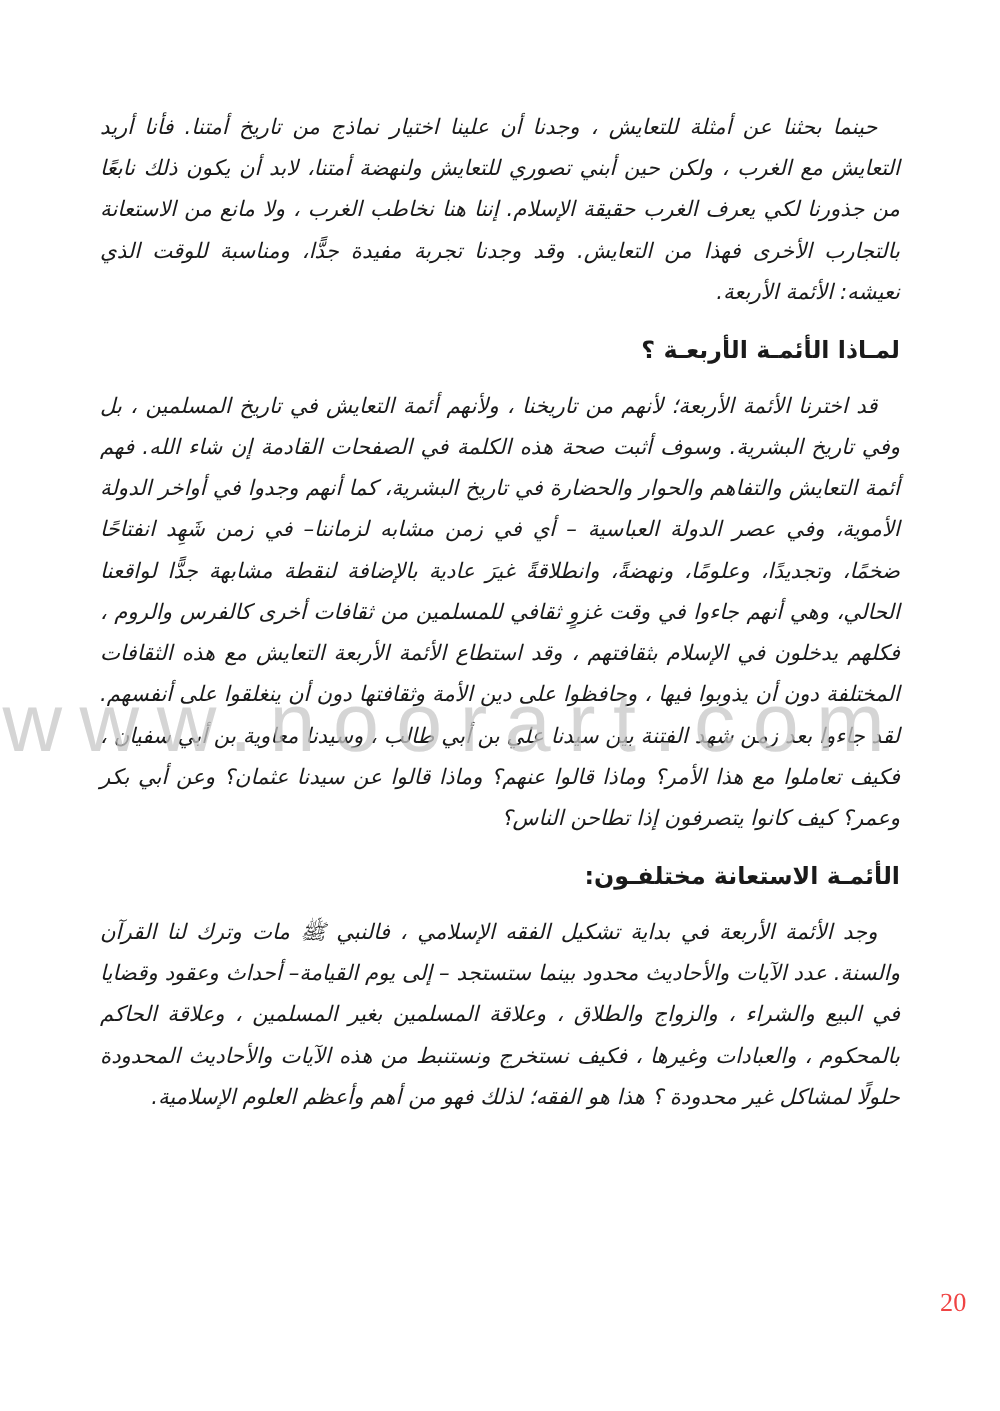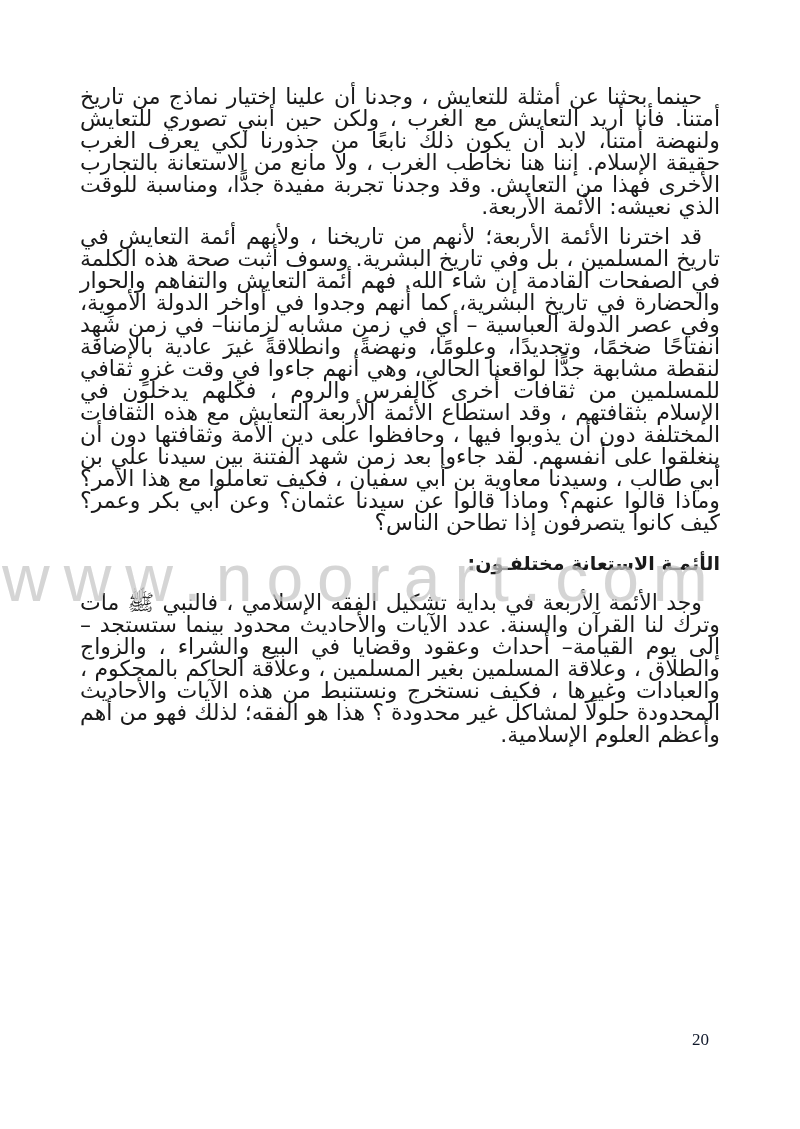--- a/index.html
+++ b/index.html
@@ -17,25 +17,26 @@
     }
     .page {
       position: absolute;
       left: 80px;
       top: 86px;
       width: 640px;
       direction: rtl;
       text-align: justify;
     }
     .para {
-      font-size: 22px;
-      line-height: 22px;
+      font-size: 17px;
+      line-height: 33px;
       margin: 0 0 8px 0;
       text-indent: 18px;
       text-align-last: right;
+      font-style: italic;
     }
     .heading {
       font-size: 19px;
       font-weight: bold;
       line-height: 30px;
       margin: 14px 0 14px 0;
       letter-spacing: 0.5px;
       text-align: right;
     }
     .watermark {
@@ -52,33 +53,34 @@
       letter-spacing: 14px;
       white-space: nowrap;
       direction: ltr;
       text-align: left;
       padding-left: 2px;
       pointer-events: none;
       z-index: 2;
     }
     .page-number {
       position: absolute;
-      left: 692px;
+      left: 752px;
       top: 1030px;
       font-family: "Liberation Serif", "DejaVu Serif", serif;
-      font-size: 17px;
-      color: #0f172a;
+      font-size: 21px;
+      color: #ef4444;
     }
   </style>
 </head>
 <body>
 
 <div class="page">
   <p class="para">حينما بحثنا عن أمثلة للتعايش ، وجدنا أن علينا اختيار نماذج من تاريخ أمتنا. فأنا أريد التعايش مع الغرب ، ولكن حين أبني تصوري للتعايش ولنهضة أمتنا، لابد أن يكون ذلك نابعًا من جذورنا لكي يعرف الغرب حقيقة الإسلام. إننا هنا نخاطب الغرب ، ولا مانع من الاستعانة بالتجارب الأخرى فهذا من التعايش. وقد وجدنا تجربة مفيدة جدًّا، ومناسبة للوقت الذي نعيشه: الأئمة الأربعة.</p>
 
+  <h2 class="heading">لمـاذا الأئمـة الأربعـة ؟</h2>
 
   <p class="para">قد اخترنا الأئمة الأربعة؛ لأنهم من تاريخنا ، ولأنهم أئمة التعايش في تاريخ المسلمين ، بل وفي تاريخ البشرية. وسوف أثبت صحة هذه الكلمة في الصفحات القادمة إن شاء الله. فهم أئمة التعايش والتفاهم والحوار والحضارة في تاريخ البشرية، كما أنهم وجدوا في أواخر الدولة الأموية، وفي عصر الدولة العباسية – أي في زمن مشابه لزماننا– في زمن شَهِد انفتاحًا ضخمًا، وتجديدًا، وعلومًا، ونهضةً، وانطلاقةً غيرَ عادية بالإضافة لنقطة مشابهة جدًّا لواقعنا الحالي، وهي أنهم جاءوا في وقت غزوٍ ثقافي للمسلمين من ثقافات أخرى كالفرس والروم ، فكلهم يدخلون في الإسلام بثقافتهم ، وقد استطاع الأئمة الأربعة التعايش مع هذه الثقافات المختلفة دون أن يذوبوا فيها ، وحافظوا على دين الأمة وثقافتها دون أن ينغلقوا على أنفسهم. لقد جاءوا بعد زمن شهد الفتنة بين سيدنا علي بن أبي طالب ، وسيدنا معاوية بن أبي سفيان ، فكيف تعاملوا مع هذا الأمر؟ وماذا قالوا عنهم؟ وماذا قالوا عن سيدنا عثمان؟ وعن أبي بكر وعمر؟ كيف كانوا يتصرفون إذا تطاحن الناس؟</p>
 
   <h2 class="heading">الأئمـة الاستعانة مختلفـون:</h2>
 
   <p class="para">وجد الأئمة الأربعة في بداية تشكيل الفقه الإسلامي ، فالنبي ﷺ مات وترك لنا القرآن والسنة. عدد الآيات والأحاديث محدود بينما ستستجد – إلى يوم القيامة– أحداث وعقود وقضايا في البيع والشراء ، والزواج والطلاق ، وعلاقة المسلمين بغير المسلمين ، وعلاقة الحاكم بالمحكوم ، والعبادات وغيرها ، فكيف نستخرج ونستنبط من هذه الآيات والأحاديث المحدودة حلولًا لمشاكل غير محدودة ؟ هذا هو الفقه؛ لذلك فهو من أهم وأعظم العلوم الإسلامية.</p>
 
 </div>
 
 <div class="watermark">www.noorart.com</div>

